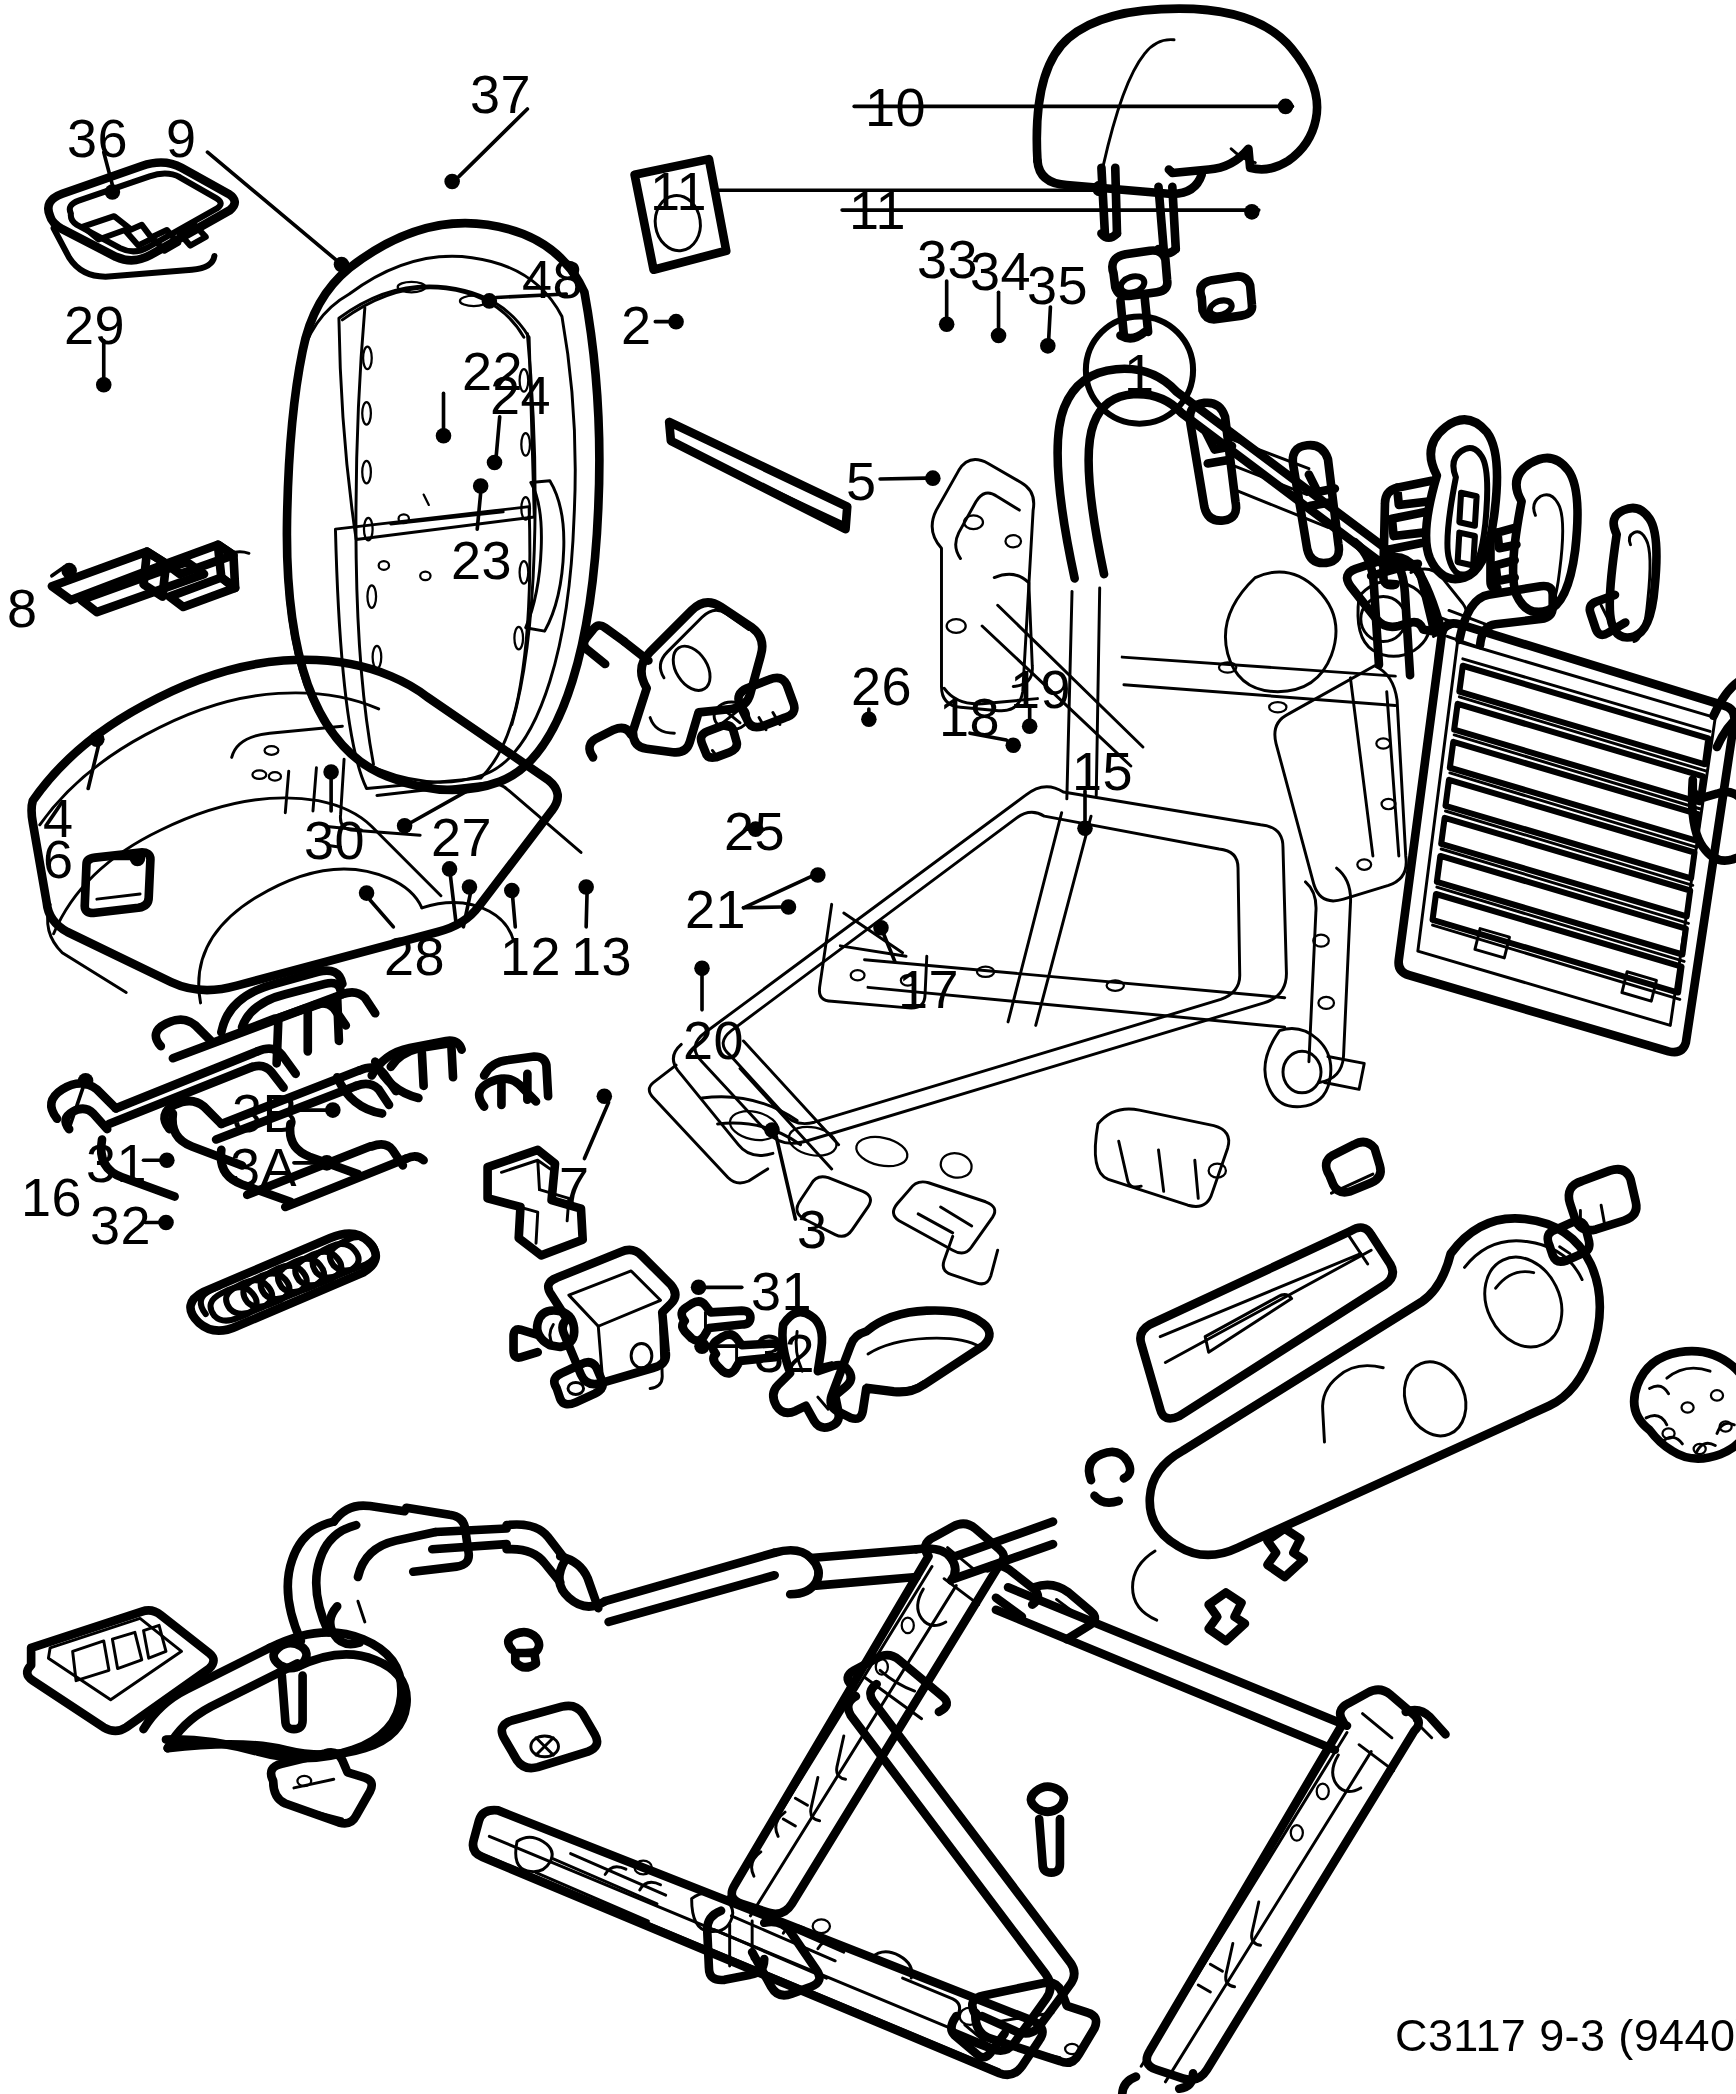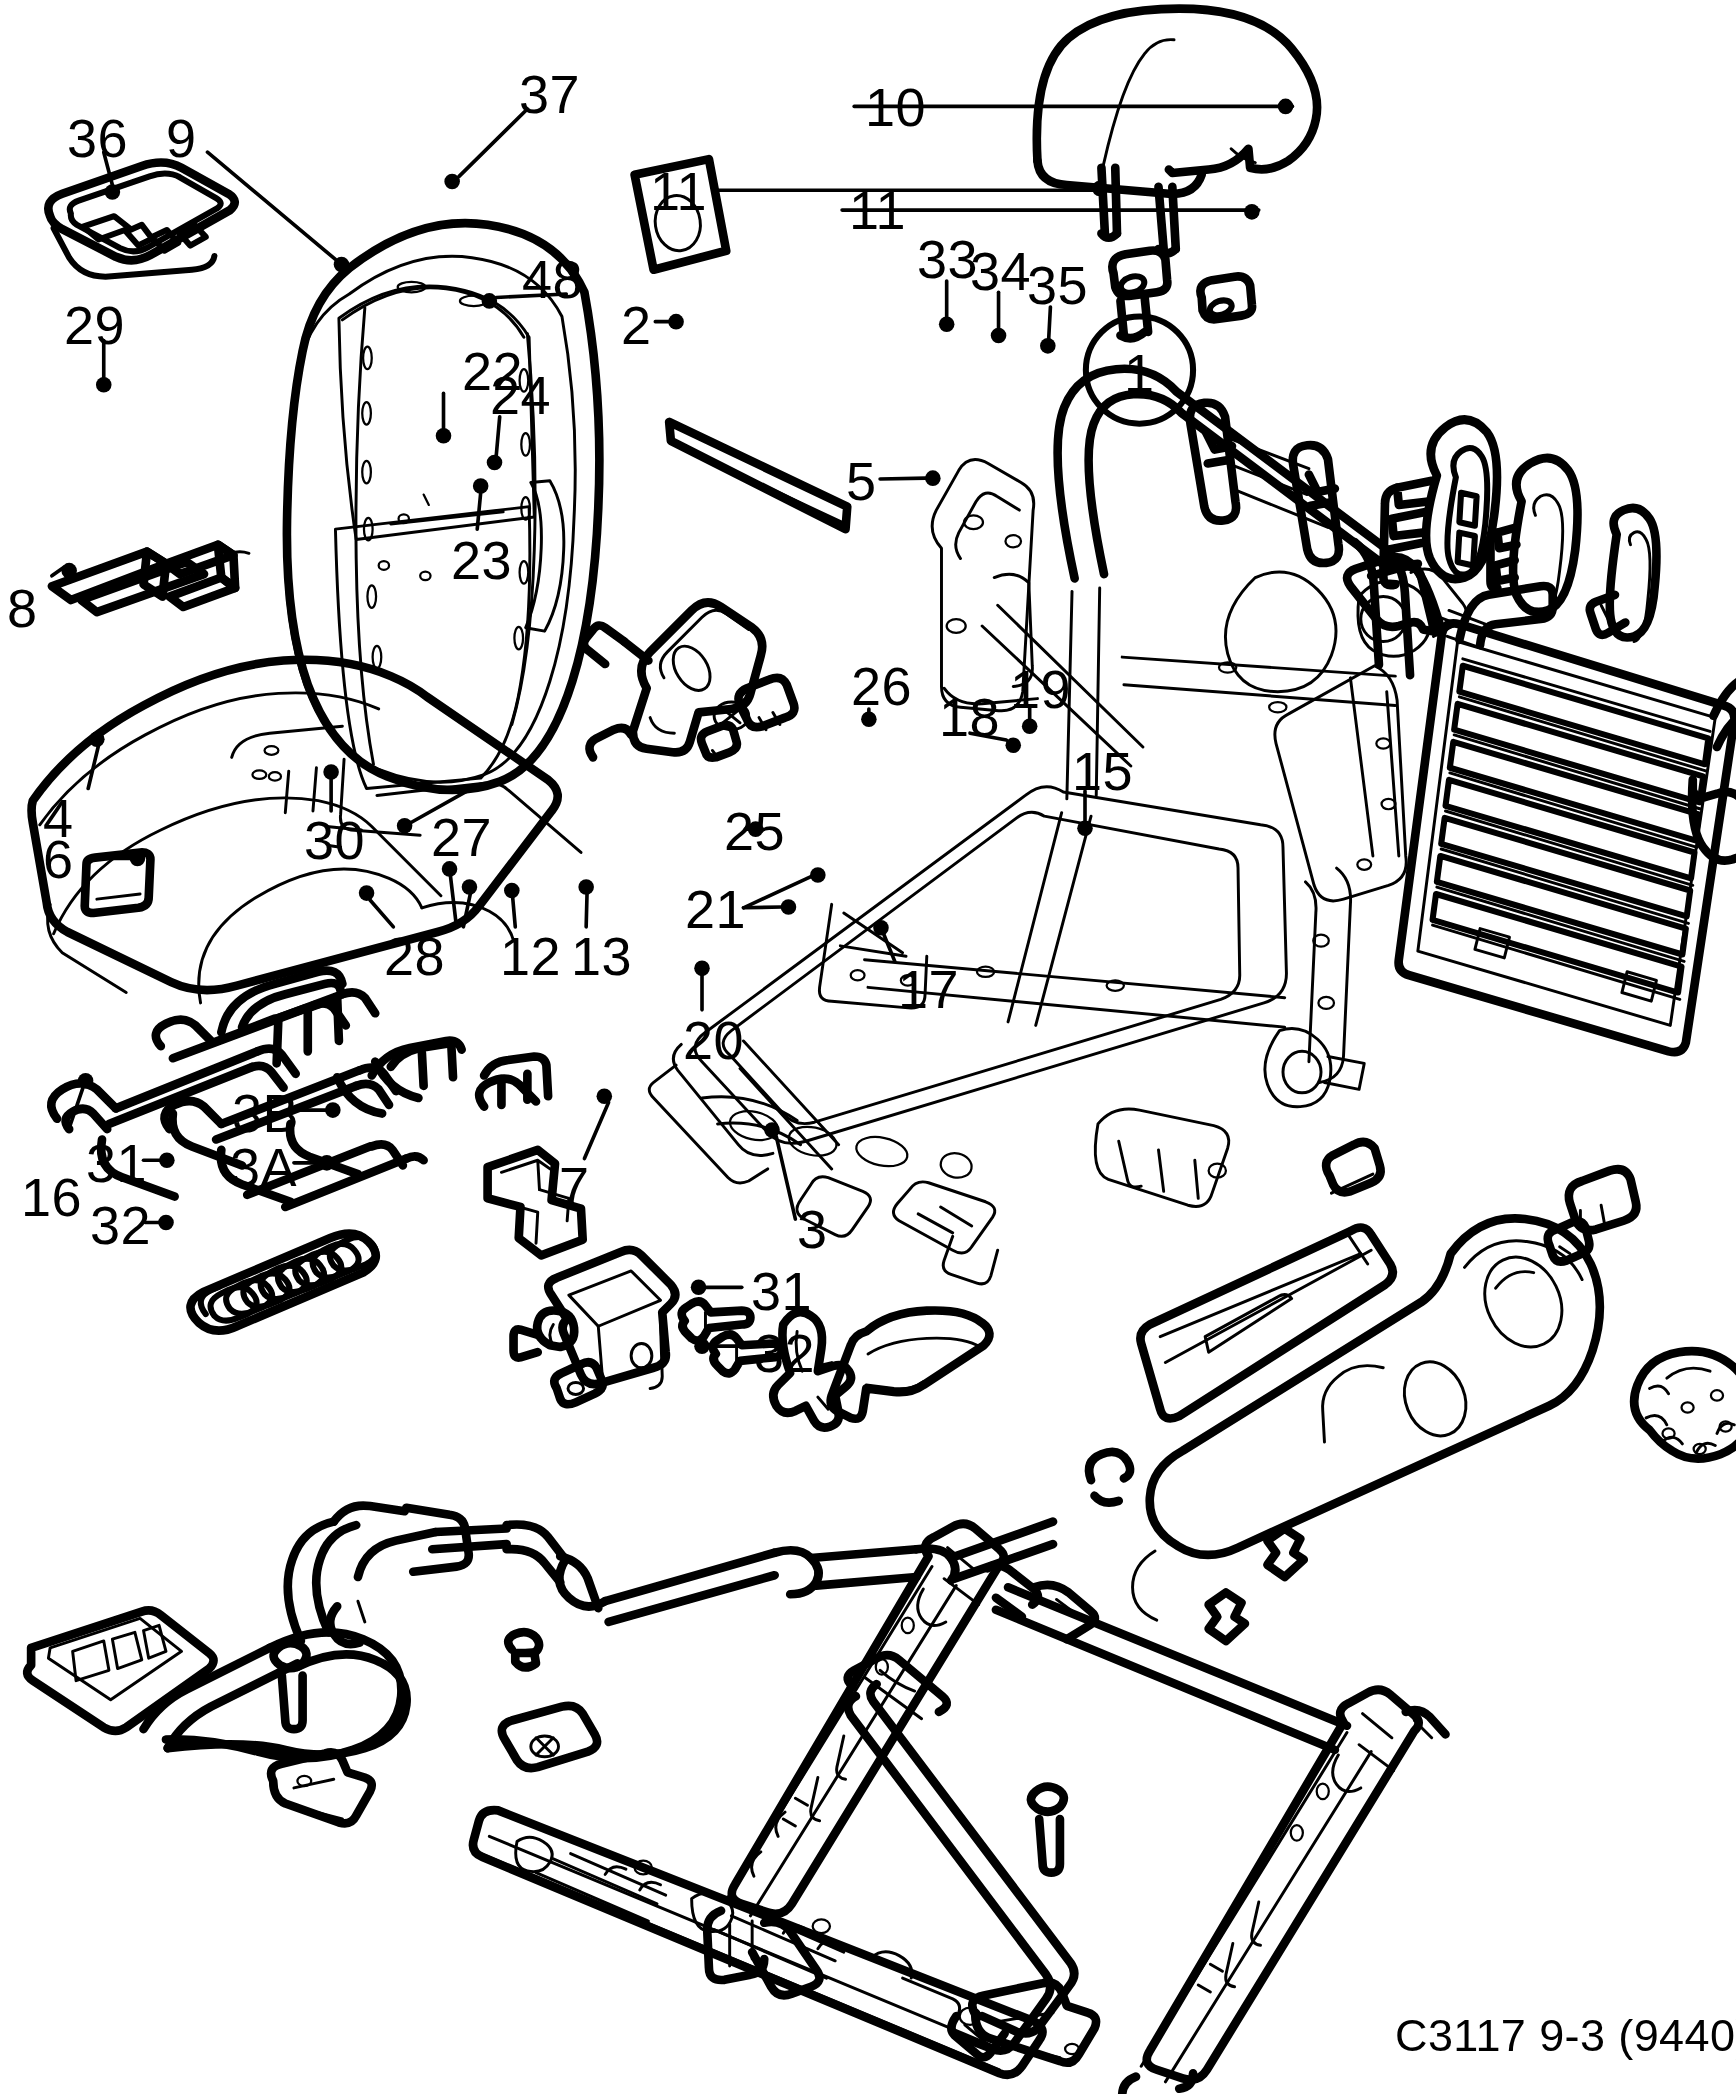--- a/index.html
+++ b/index.html
@@ -674,21 +674,21 @@
       <circle cx="812" cy="1557" r="9"></circle>
     </g>
 
     <circle cx="1318" cy="428" r="62" fill="none" stroke="#000" stroke-width="7"></circle>
   </svg>
 
   <div class="hub" style="left:1124px;top:342px;">1</div>
 
   <div class="callout" style="left:67px;top:111px;">36</div>
   <div class="callout" style="left:166px;top:111px;">9</div>
-  <div class="callout" style="left:519px;top:67px;text-align:right;">37</div>
+  <div class="callout" style="left:470px;top:67px;text-align:right;">37</div>
   <div class="callout" style="left:865px;top:80px;text-align:right;">10</div>
   <div class="callout" style="left:650px;top:164px;">11</div>
   <div class="callout" style="left:849px;top:183px;">11</div>
   <div class="callout" style="left:64px;top:298px;">29</div>
   <div class="callout" style="left:917px;top:232px;">33</div>
   <div class="callout" style="left:970px;top:244px;">34</div>
   <div class="callout" style="left:1027px;top:258px;">35</div>
   <div class="callout" style="left:522px;top:252px;">48</div>
   <div class="callout" style="left:621px;top:298px;">2</div>
   <div class="callout" style="left:846px;top:454px;">5</div>

